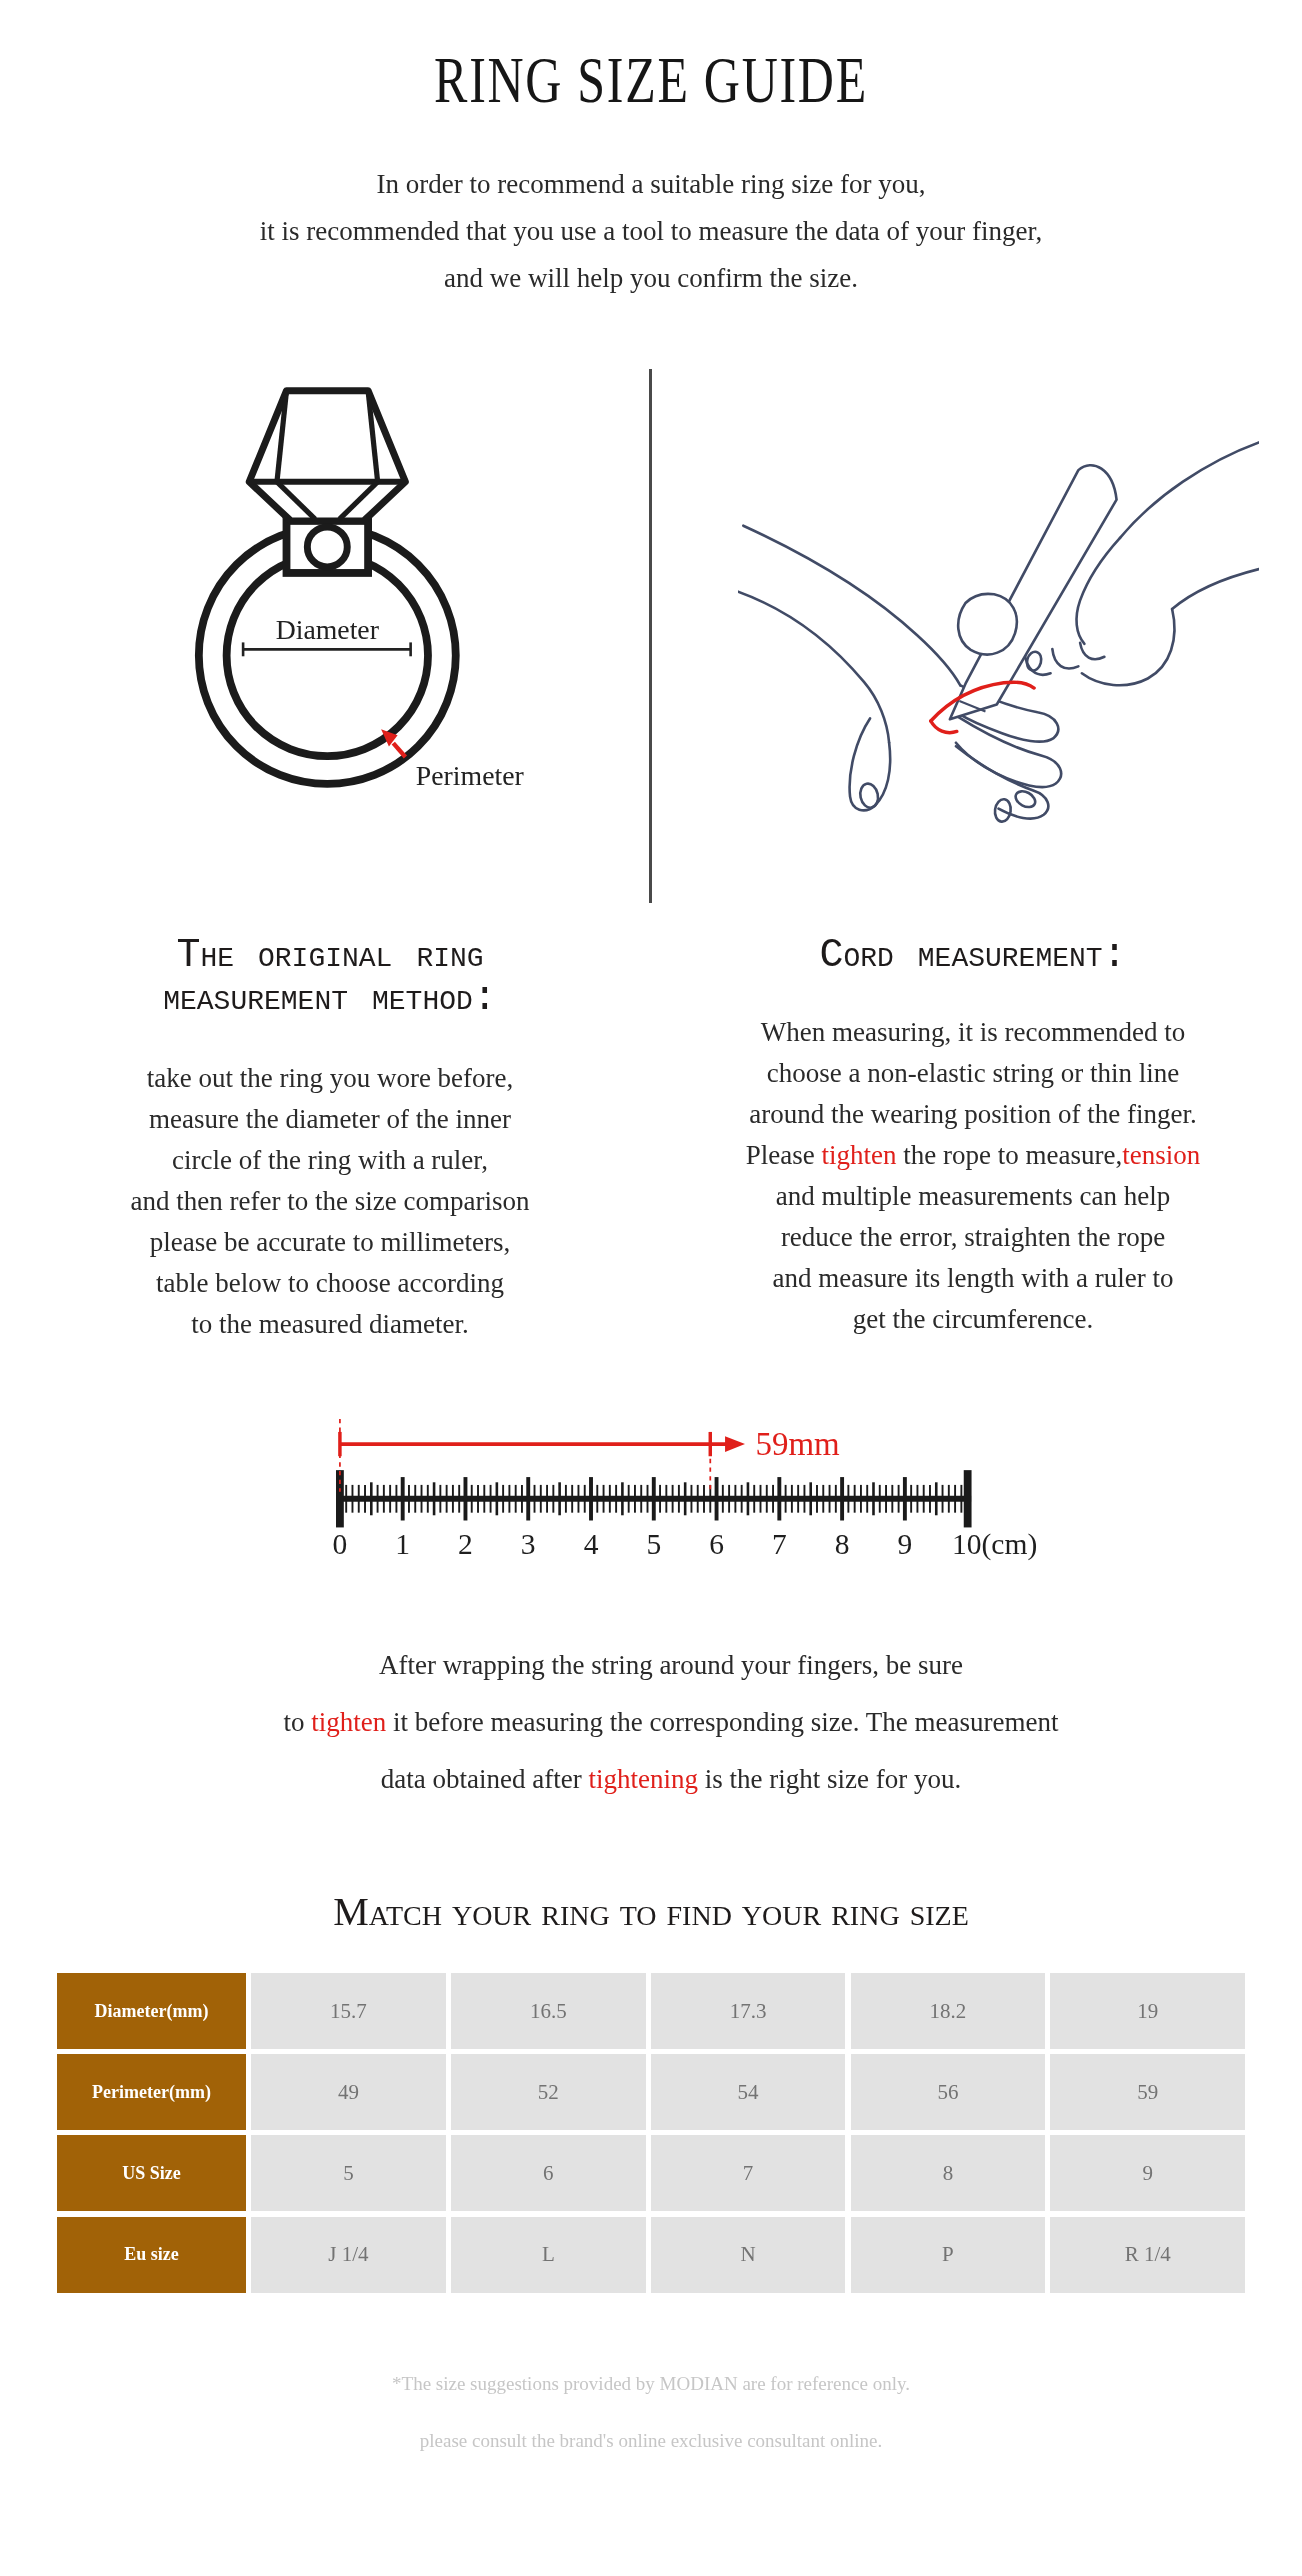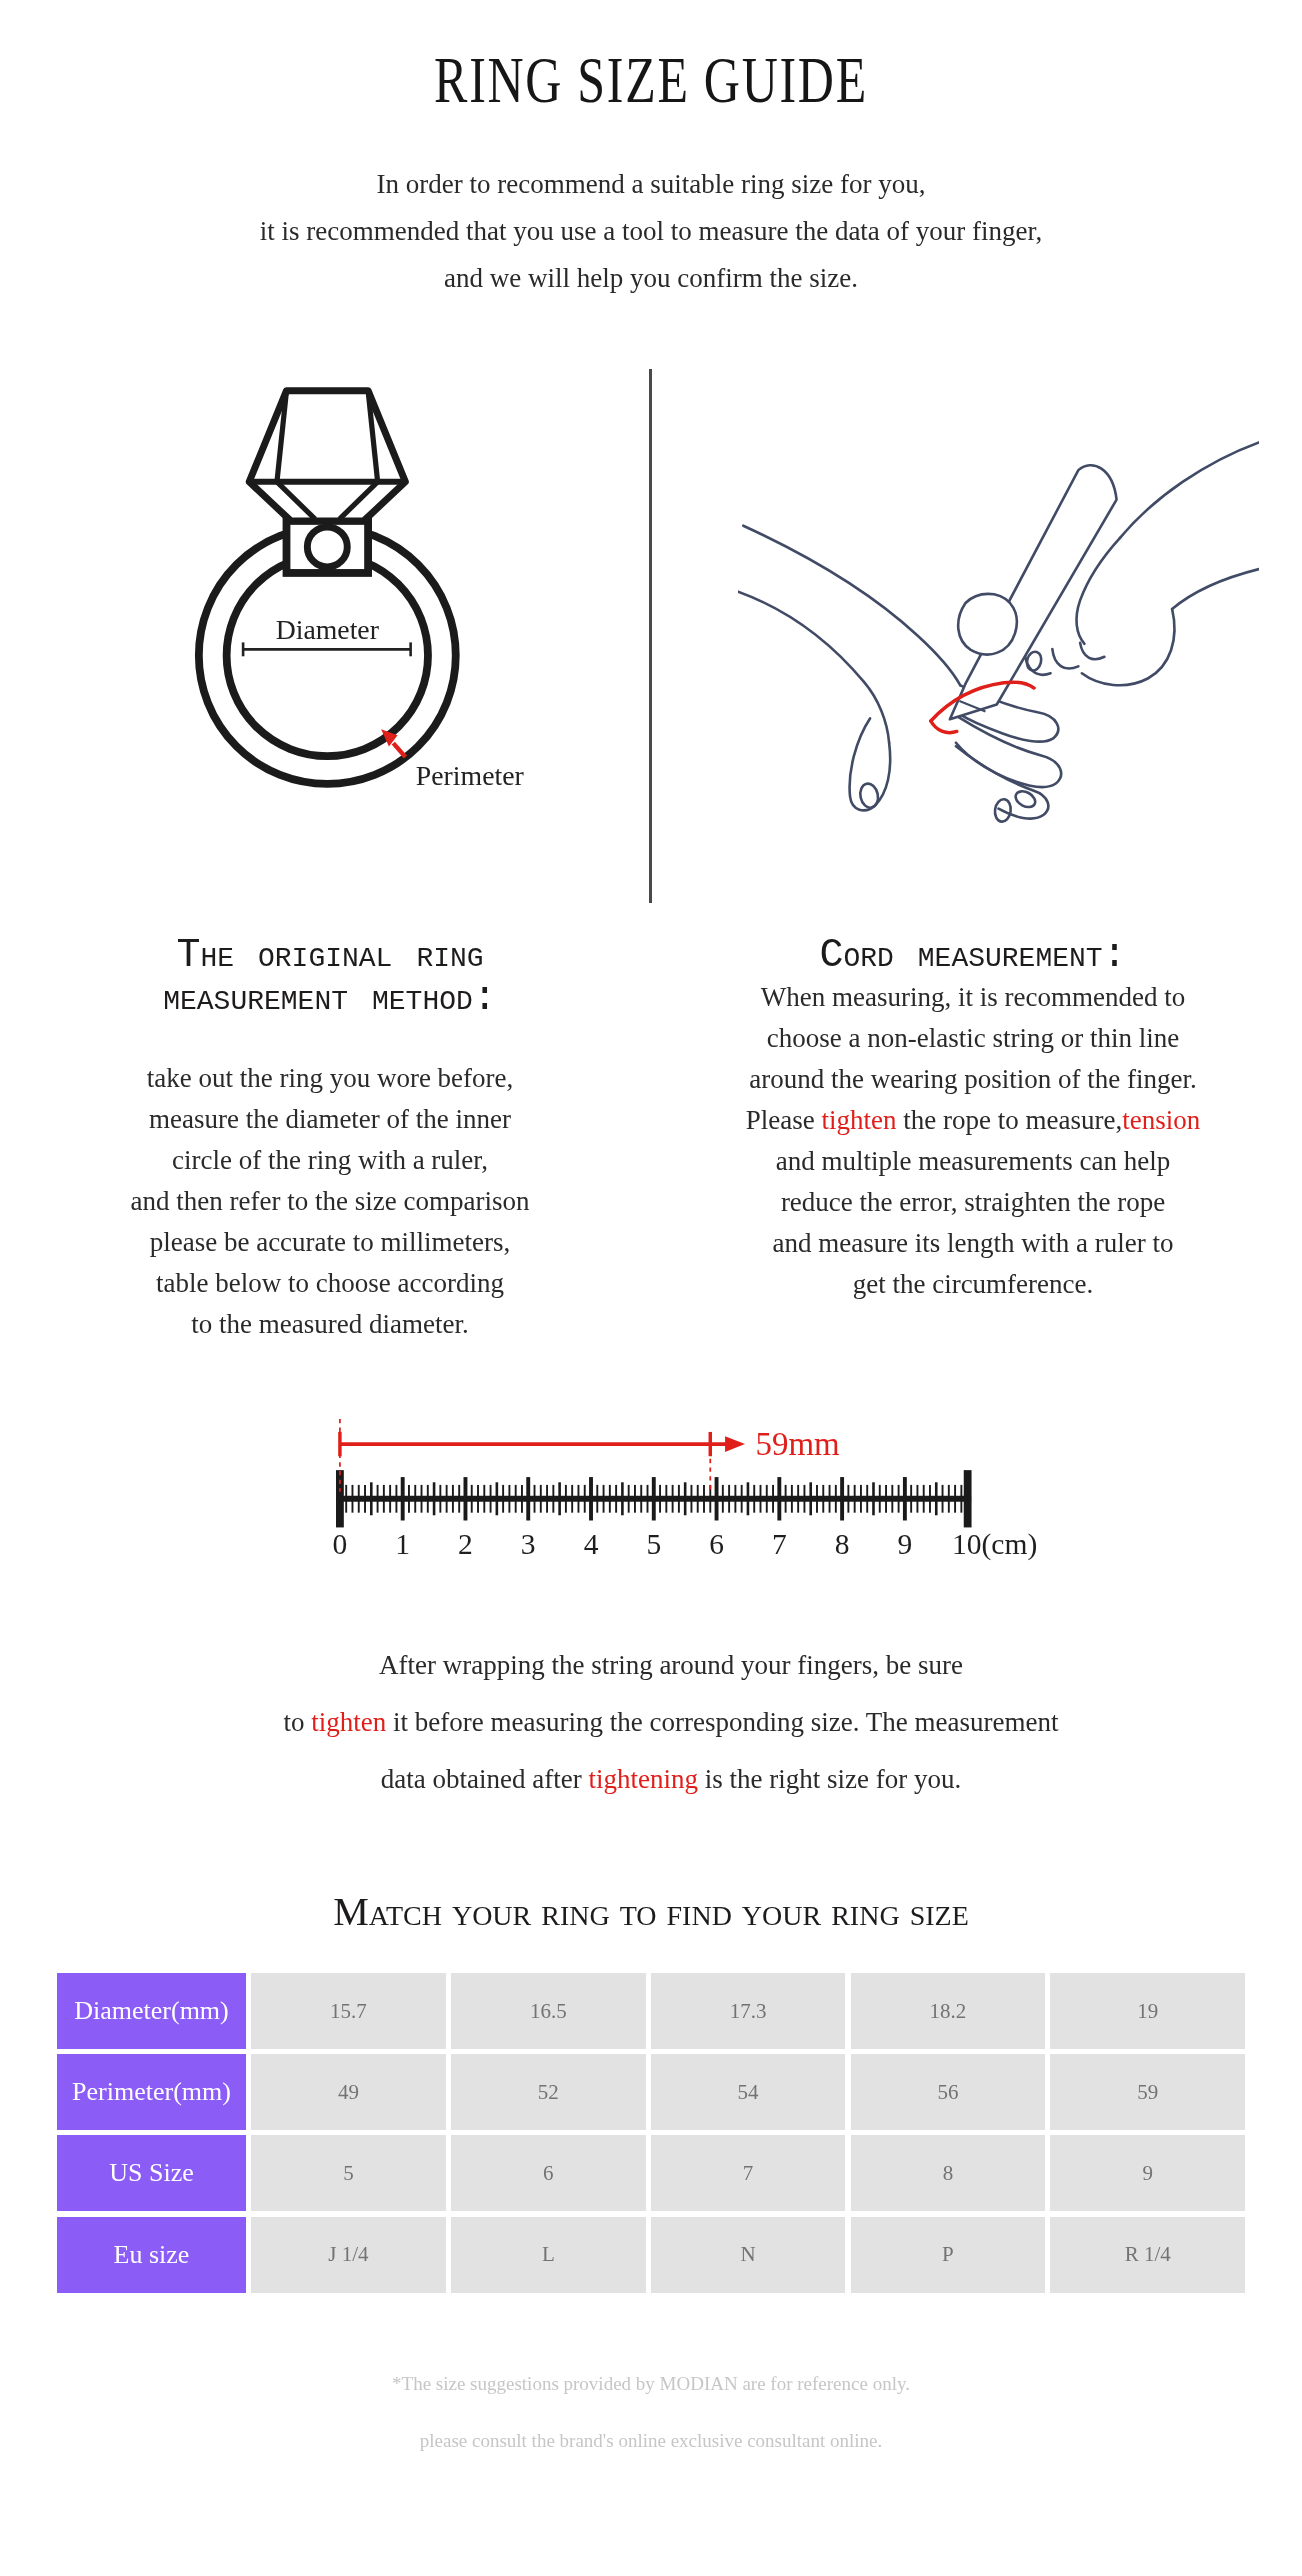--- a/index.html
+++ b/index.html
@@ -17,35 +17,35 @@
   .divider   { position:absolute; left:649px; top:369px; width:2.6px; height:534px; background:#4a4a4a; }
   .hands-svg { position:absolute; left:738px; top:425px; width:521px; height:408px; }
 
   .col { position:absolute; text-align:center; }
   .method-col { left:26px;  width:608px; top:934px; }
   .cord-col   { left:669px; width:608px; top:934px; }
   .col-heading { font-variant:small-caps; font-weight:normal; font-size:40px;
                  line-height:43px; margin:0; color:#1e1b1b;font-family:Liberation Mono, monospace; }
   .col-body { font-size:27px; line-height:41px; color:#2a2a2a; }
   .method-col .col-body { margin-top:38px; }
-  .cord-col   .col-body { }
+  .cord-col   .col-body { margin-top:35px; }
 
   .ruler-svg { position:absolute; left:313px; top:1405px; width:738px; height:165px; }
 
   .size-note { position:absolute; top:1637px; left:0; width:100%; text-align:center;
                font-size:27px; line-height:57px; color:#2a2a2a;margin-left:20px; }
 
   .table-heading { position:absolute; top:1888px; left:0; width:100%; text-align:center;
                    font-variant:small-caps; font-weight:normal; font-size:40px; margin:0; color:#1e1b1b; }
 
   .size-table { position:absolute; left:57px; top:1973px; width:1188px;
                 display:grid; grid-template-columns:189px repeat(5,1fr);
                 grid-auto-rows:76px; gap:5.2px; background:#ffffff; }
   .cell { display:flex; align-items:center; justify-content:center; }
-  .label-cell { background:#8b5cf6; color:#ffffff; font-size:26px; }
+  .label-cell { background:#a16207; color:#ffffff; font-size:18px;font-weight:bold; }
   .value-cell { background:#e2e2e2; color:#737373; font-size:21px; }
 
   .footer { position:absolute; top:2355px; left:0; width:100%; text-align:center;
             font-size:19px; line-height:57px; color:#c6c6c6; }
 
   .red { color:#e01f1a; }
   svg text { font-family:"Liberation Serif", serif; }
 </style>
 </head>
 <body>

